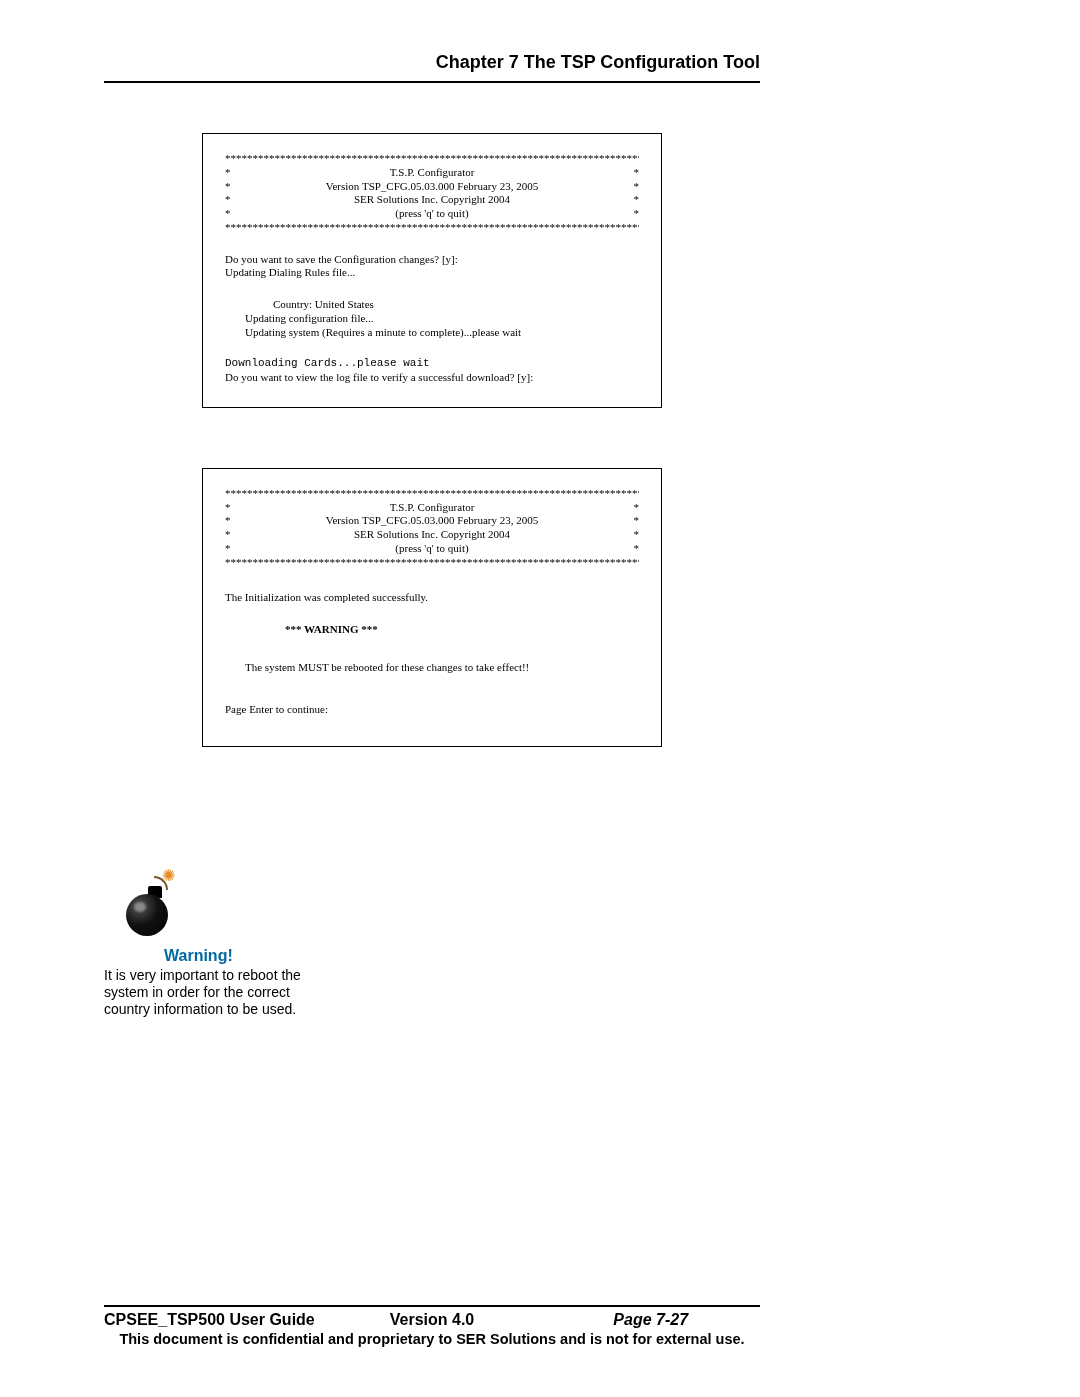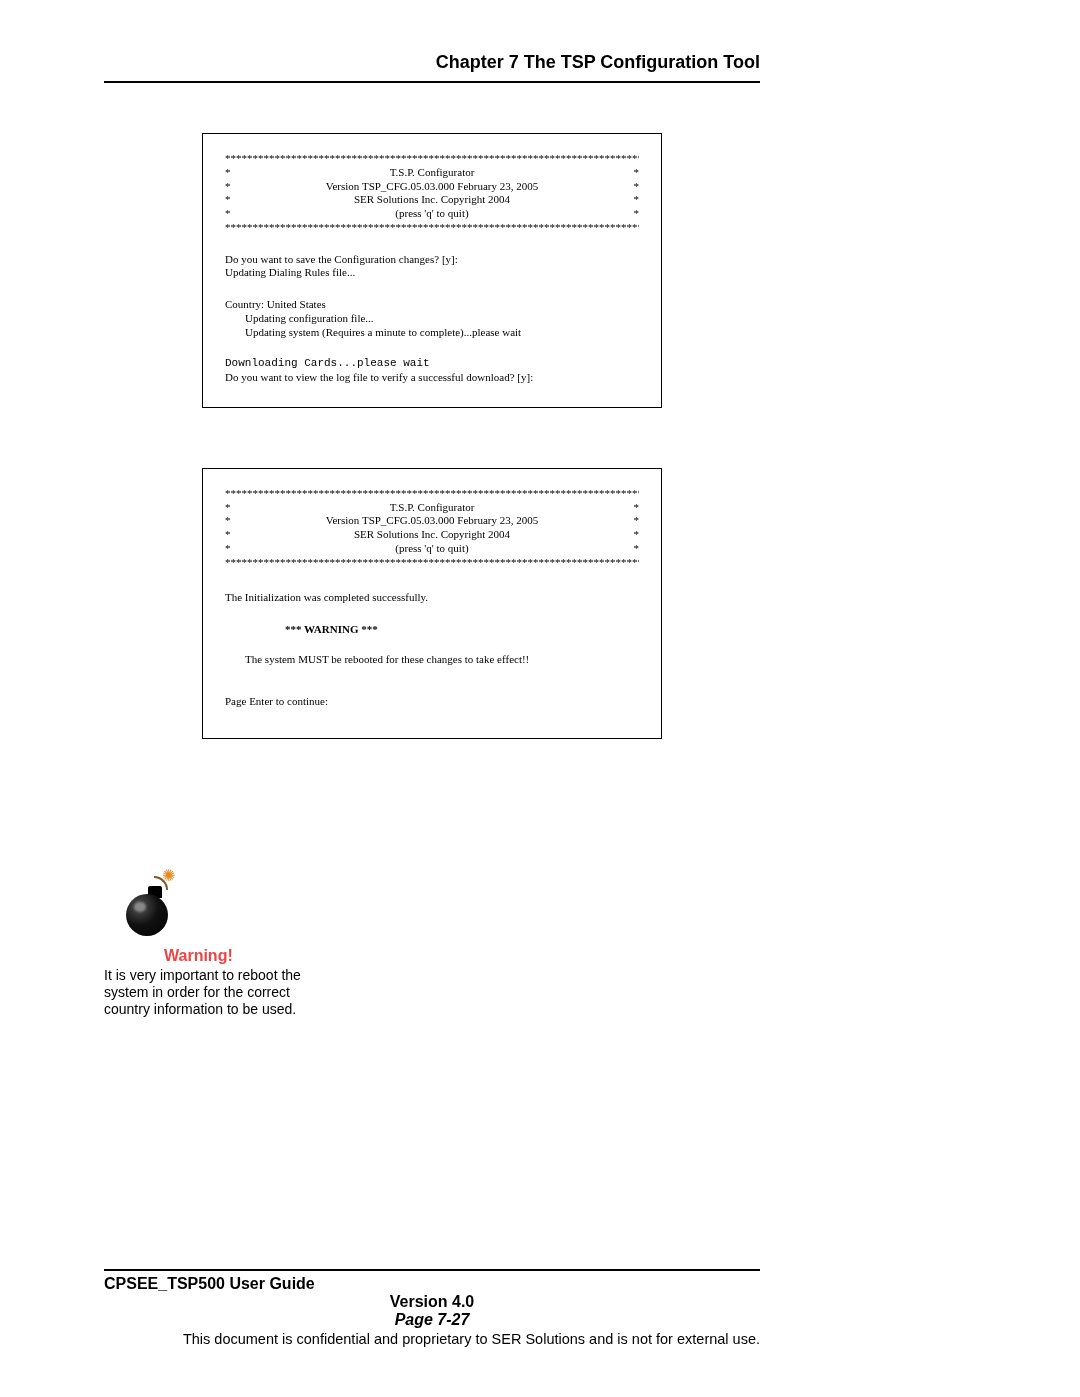--- a/index.html
+++ b/index.html
@@ -94,47 +94,46 @@
     box-sizing: border-box;
   }
   .spark {
     position: absolute;
     left: 44px; top: -4px;
     color: #e78a1f;
     font-size: 16px;
     line-height: 1;
   }
   .warning-label {
-    color: #ef4444;
+    color: #0369a1;
     font-weight: bold;
     font-size: 16px;
     margin: 4px 0 2px 60px;
   }
   .footer {
     position: absolute;
     left: 104px;
     right: 104px;
     bottom: 50px;
   }
   .footer-rule {
     border-top: 2px solid #000;
     margin-bottom: 4px;
   }
   .footer-row {
     display: flex;
     font-weight: bold;
     font-size: 16px;
-    flex-direction: column;
   }
   .footer-row .fl { flex: 1; text-align: left; }
   .footer-row .fc { flex: 1; text-align: center; }
   .footer-row .fr { flex: 1; text-align: center; font-style: italic; }
   .footer-note {
-    text-align: right;
-    font-weight: normal;
+    text-align: center;
+    font-weight: bold;
     font-size: 14.5px;
     margin-top: 2px;
   }
 </style>
 </head>
 <body>
 
 <div class="page">
 
   <div class="chapter-header">Chapter 7 The TSP Configuration Tool</div>
@@ -158,21 +157,21 @@
     </div>
     <div class="banner-line">
       <span class="l">*</span>
       <span class="c">(press 'q' to quit)</span>
       <span class="r">*</span>
     </div>
     <div class="stars-bot">*****************************************************************************</div>
 
     <div class="tblock" style="margin-top:18px;">Do you want to save the Configuration changes? [y]:</div>
     <div class="tblock">Updating Dialing Rules file...</div>
-    <div class="tblock" style="margin-top:18px;">Country:  United States</div>
+    <div class="tblock" style="margin-top:18px;margin-left:48px;">Country:  United States</div>
     <div class="tblock indent">Updating configuration file...</div>
     <div class="indent">Updating system (Requires a minute to complete)...please wait</div>
     <div class="tblock" style="margin-top:18px;font-family:Liberation Mono, monospace;">Downloading Cards...please wait</div>
     <div class="tblock">Do you want to view the log file to verify a successful download? [y]:</div>
   </div>
 
   <div class="terminal-box" style="margin-top:60px; padding-bottom:30px;">
     <div class="stars-top">*****************************************************************************</div>
     <div class="banner-line">
       <span class="l">*</span>
@@ -191,21 +190,21 @@
     </div>
     <div class="banner-line">
       <span class="l">*</span>
       <span class="c">(press 'q' to quit)</span>
       <span class="r">*</span>
     </div>
     <div class="stars-bot">*****************************************************************************</div>
 
     <div class="tblock" style="margin-top:22px;">The Initialization was completed successfully.</div>
     <div class="tblock" style="margin-top:18px; padding-left:60px;font-weight:bold;">*** WARNING ***</div>
-    <div class="tblock indent" style="margin-top:16px;">The system MUST be rebooted for these changes to take effect!!</div>
+    <div class="tblock indent" style="margin-top:24px;">The system MUST be rebooted for these changes to take effect!!</div>
     <div class="tblock" style="margin-top:28px;">Page Enter to continue:</div>
   </div>
 
   <div class="warning-block">
     <div class="bomb-wrap">
       <span class="spark">✺</span>
       <div class="fuse"></div>
       <div class="bomb-cap"></div>
       <div class="bomb-body"></div>
       <div class="bomb-hl"></div>

